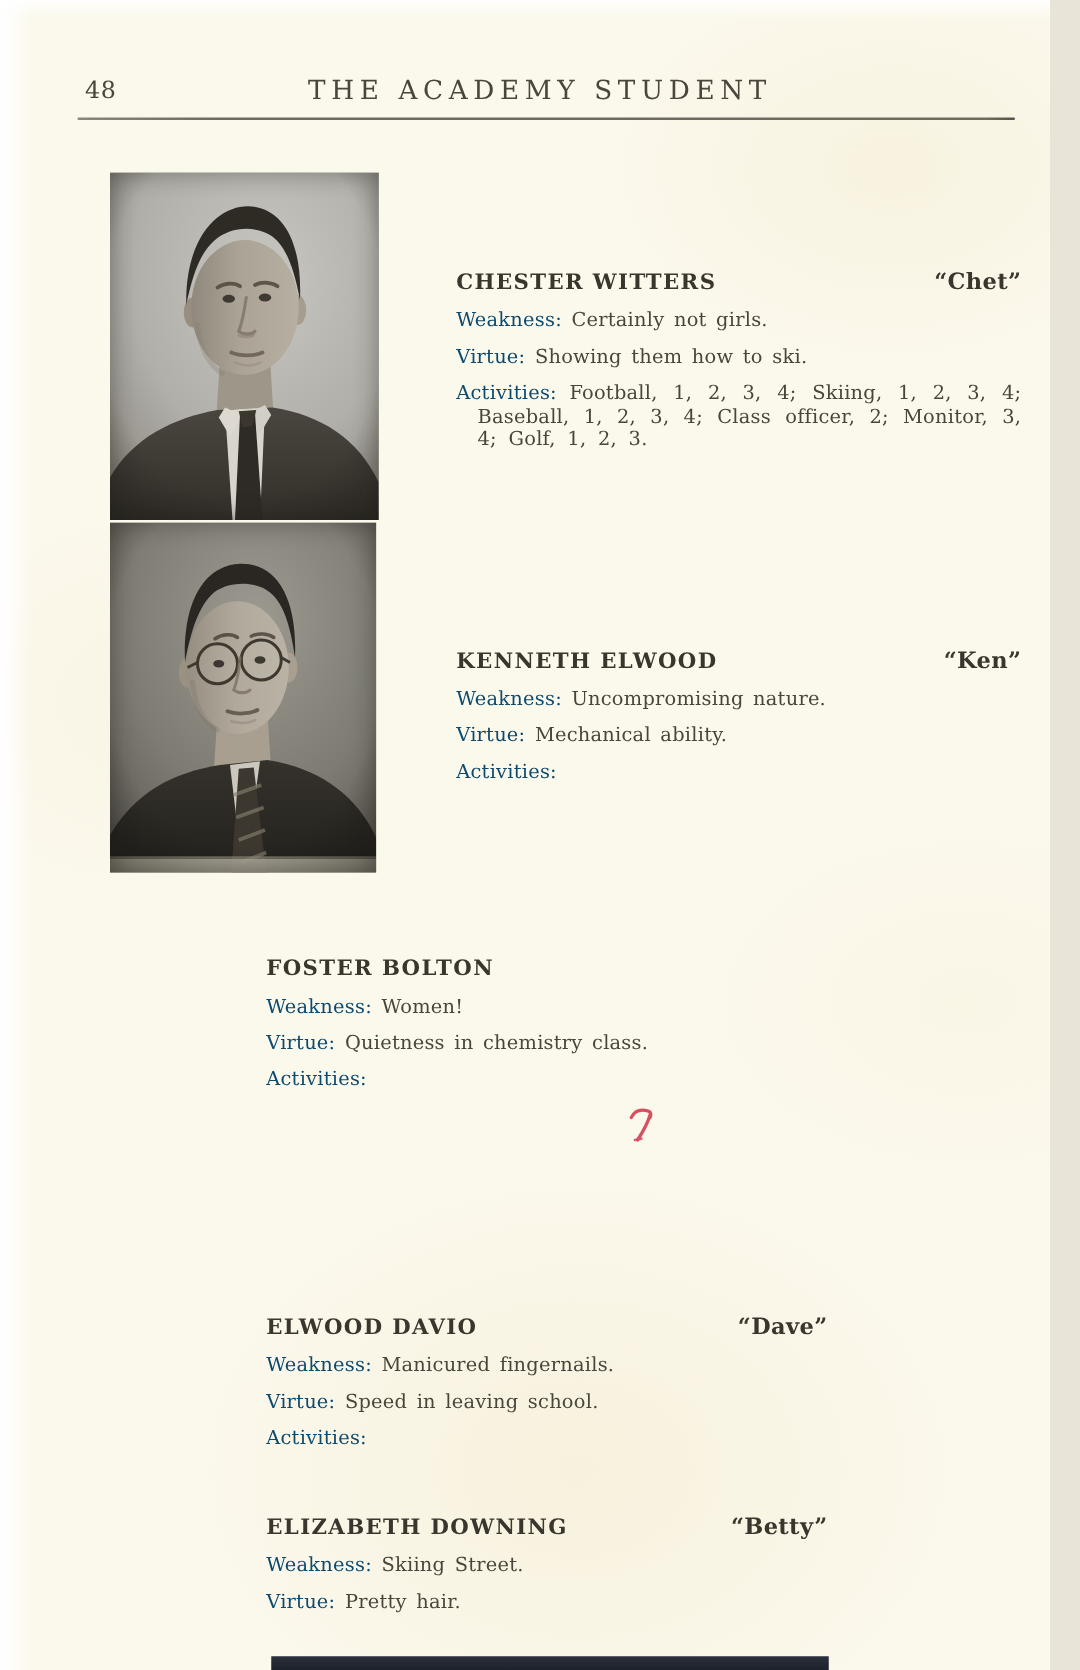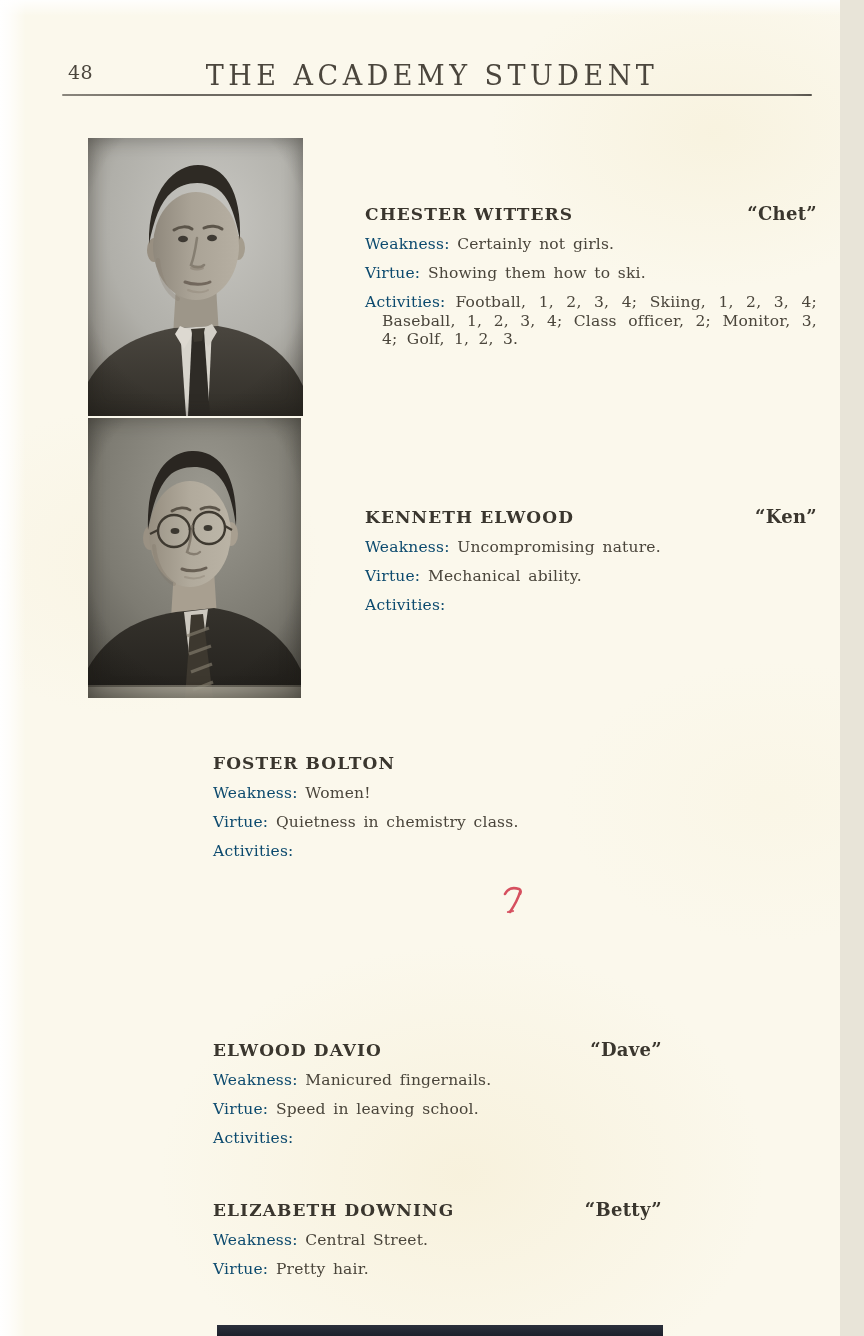--- a/index.html
+++ b/index.html
@@ -19,32 +19,32 @@
       radial-gradient(300px 200px at 92% 60%, rgba(248,242,220,.35), transparent 70%);
   }
   .edge-left{position:absolute;left:0;top:0;width:26px;height:100%;
     background:linear-gradient(90deg,#ffffff 0%,rgba(255,255,255,.75) 35%,rgba(255,255,255,0) 100%);}
   .edge-top{position:absolute;left:0;top:0;width:100%;height:16px;
     background:linear-gradient(180deg,rgba(255,255,255,.9),rgba(255,255,255,0));}
 
   
   .page-number{position:absolute;left:68px;top:61px;font-size:19px;color:#4b463d;letter-spacing:.5px;}
   .book-title{position:absolute;left:0;top:60px;width:864px;margin:0;text-align:center;
-    font-size:27px;font-weight:400;letter-spacing:4.5px;color:#4b463d;}
+    font-size:21px;font-weight:400;letter-spacing:4.5px;color:#4b463d;}
   .header-rule{position:absolute;left:62px;top:94px;width:750px;height:2.4px;
     background:linear-gradient(90deg,#8a867d,#6e6a62 15%,#6e6a62 97%,#55524b);border-radius:1px;}
 
   
   .photo{position:absolute;margin:0;overflow:hidden;background:#9a988f;}
   .photo svg{display:block;}
   .vignette{position:absolute;inset:0;box-shadow:inset 0 0 20px rgba(30,28,22,.4);pointer-events:none;}
 
   
   .entry{position:absolute;}
-  .entry-head{display:flex;justify-content:space-between;align-items:baseline;margin:0 0 10px 0;}
+  .entry-head{display:flex;justify-content:space-between;align-items:baseline;margin:12px 0 10px 0;}
   .name{margin:0;font-size:17px;line-height:21px;font-weight:700;letter-spacing:1.1px;
     color:#3a362e;white-space:nowrap;}
   .nick{font-size:18px;font-weight:700;letter-spacing:.3px;color:#3a362e;white-space:nowrap;}
   .line{margin:0 0 10px 0;font-size:15.5px;line-height:19px;word-spacing:.16em;letter-spacing:.2px;}
   .lbl{color:#0c4a6e;}
   .activities{padding-left:17px;text-indent:-17px;text-align:justify;
     word-spacing:.27em;line-height:18.5px;}
   .activities .lbl{margin-right:10px;}
 
   
@@ -207,21 +207,21 @@
     <p class="line"><span class="lbl">Weakness:</span> <span>Manicured fingernails.</span></p>
     <p class="line"><span class="lbl">Virtue:</span> <span>Speed in leaving school.</span></p>
     <p class="line"><span class="lbl">Activities:</span> <span></span></p>
   </section>
 
   <section class="entry" style="left:213px;top:1199px;width:449px;">
     <div class="entry-head">
       <h2 class="name">ELIZABETH DOWNING</h2>
       <span class="nick">“Betty”</span>
     </div>
-    <p class="line"><span class="lbl">Weakness:</span> <span>Central Street.</span></p>
+    <p class="line"><span class="lbl">Weakness:</span> <span>Skiing Street.</span></p>
     <p class="line"><span class="lbl">Virtue:</span> <span>Pretty hair.</span></p>
   </section>
 
   <svg class="red-mark" viewBox="0 0 26 34">
     <path d="M3 10 C6 4 11 3 17 5 C19 6 19 8 18 10" stroke="#d6505f" stroke-width="2.6" fill="none" stroke-linecap="round"></path>
     <path d="M18 8 C16 15 12 22 8 28" stroke="#d6505f" stroke-width="2.6" fill="none" stroke-linecap="round"></path>
     <path d="M6 28 L11 27" stroke="#d6505f" stroke-width="2.2" fill="none" stroke-linecap="round" opacity=".9"></path>
   </svg>
 
   <div class="bottom-bar"></div>

